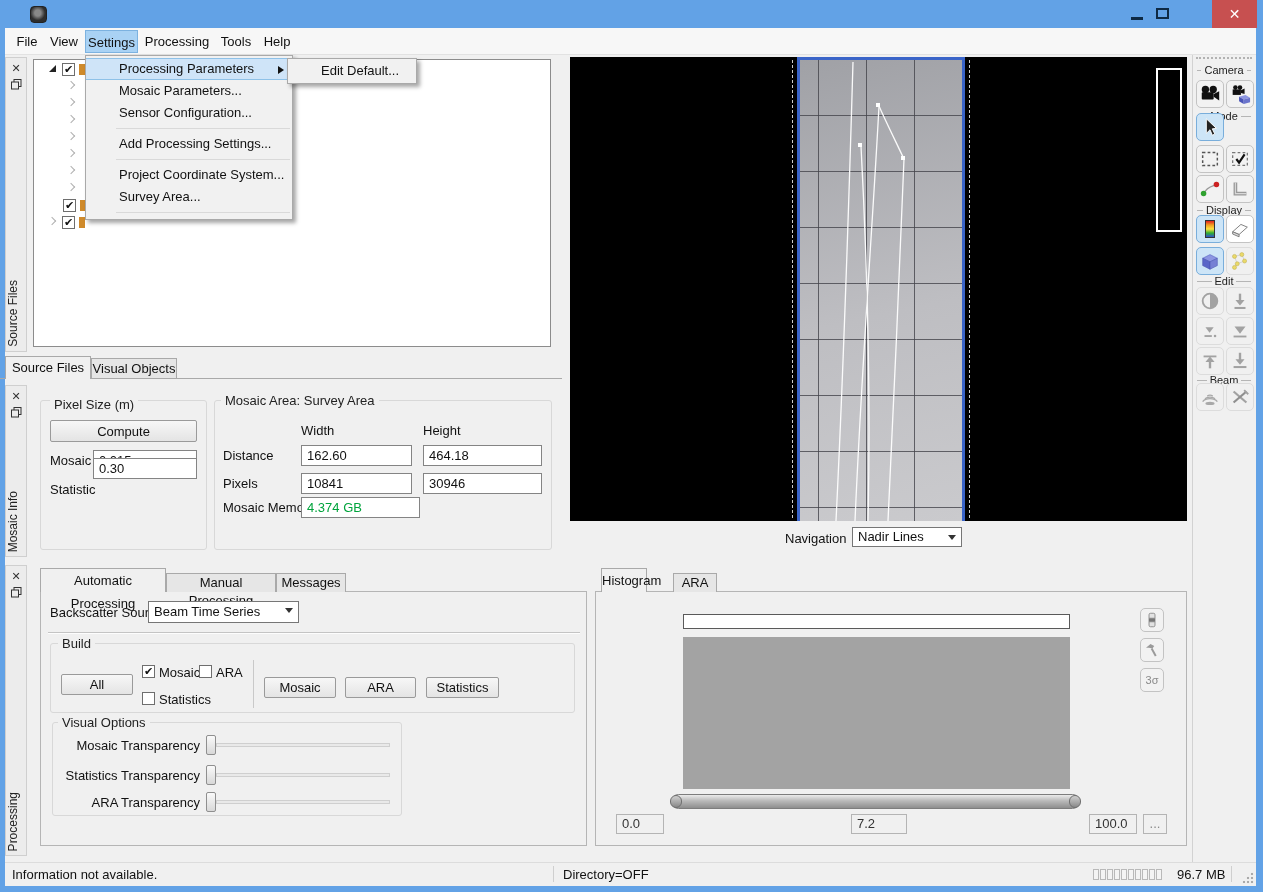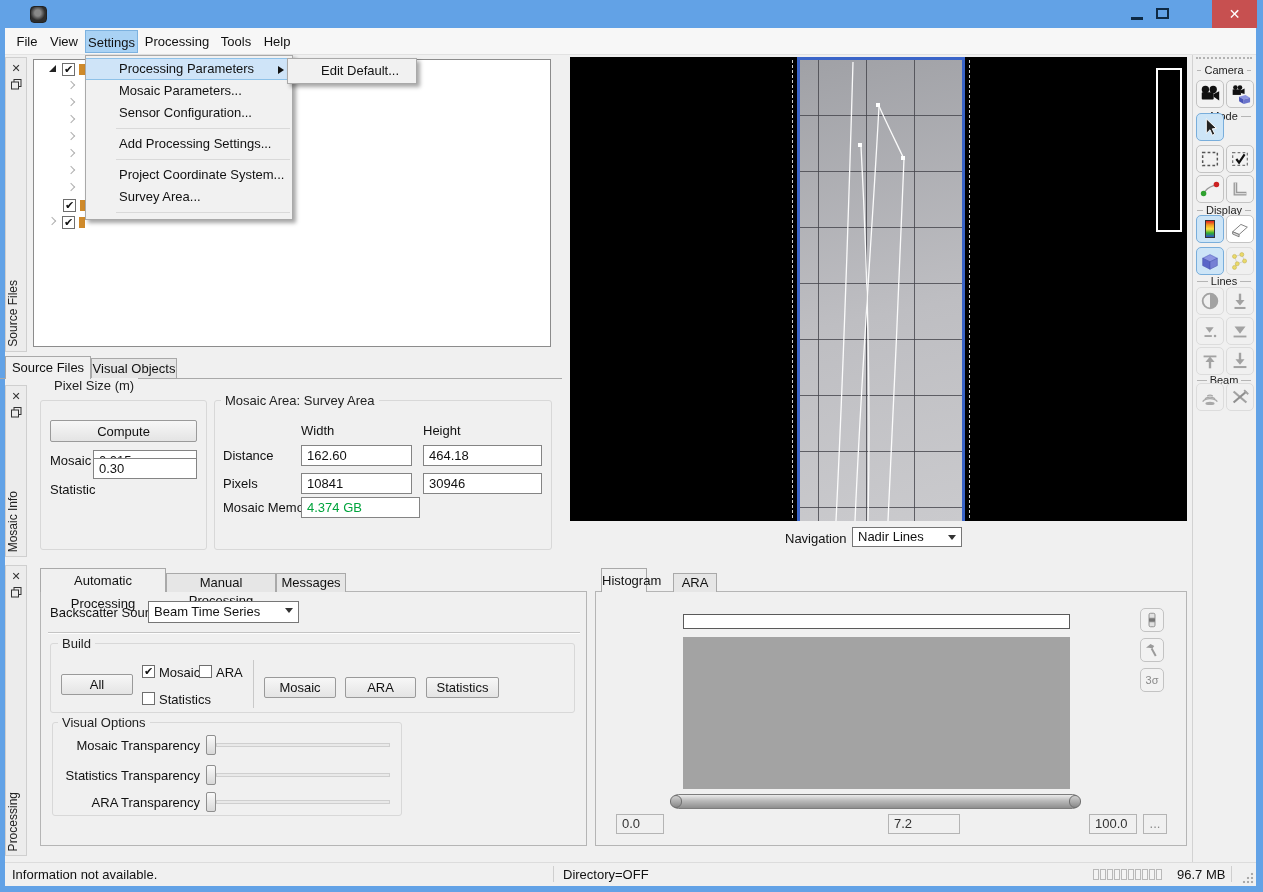--- a/index.html
+++ b/index.html
@@ -176,21 +176,21 @@
     <div class="flt">
       <svg width="11" height="11" viewBox="0 0 11 11">
           <rect x="3" y="0.5" width="7" height="7" fill="#ececec" stroke="#333"></rect>
           <rect x="0.5" y="3" width="7" height="7" fill="#ececec" stroke="#333"></rect>
         </svg>
     </div>
     <div class="vlabel">Mosaic Info</div>
   </div>
 
   <div class="a group" style="left:40px;top:400px;width:167px;height:150px;"></div>
-  <div class="a gtitle" style="left:50px;top:378px;">Pixel Size (m)</div>
+  <div class="a gtitle" style="left:50px;top:397px;">Pixel Size (m)</div>
   <div class="a btn" style="left:50px;top:420px;width:147px;height:22px;line-height:21px;">Compute</div>
   <div class="a" style="left:50px;top:453px;">Mosaic</div>
   <div class="a input" style="left:93px;top:450px;width:104px;height:21px;">0.015</div>
   <div class="a" style="left:50px;top:482px;">Statistic</div>
   <div class="a input" style="left:93px;top:458px;width:104px;height:21px;">0.30</div>
 
   <div class="a group" style="left:214px;top:400px;width:338px;height:150px;"></div>
   <div class="a gtitle" style="left:221px;top:393px;">Mosaic Area:  Survey Area</div>
   <div class="a" style="left:301px;top:423px;">Width</div>
   <div class="a" style="left:423px;top:423px;">Height</div>
@@ -355,21 +355,21 @@
         </g>
         <g fill="#ead969" stroke="#c0b050" stroke-width="0.6">
           <circle cx="6" cy="7" r="2.2"></circle>
           <circle cx="14" cy="5" r="2.2"></circle>
           <circle cx="17" cy="12" r="2.2"></circle>
           <circle cx="9" cy="15" r="2.2"></circle>
           <circle cx="6" cy="19" r="2.2"></circle>
         </g>
       </svg>
   </div>
-  <div class="a tool-sec" style="left:1194px;top:275px;width:60px;">Lines</div>
+  <div class="a tool-sec" style="left:1194px;top:275px;width:60px;">Edit</div>
   <div class="a tbtn dis" style="left:1196px;top:287px;">
     <svg width="22" height="22" viewBox="0 0 24 24">
         <circle cx="12" cy="12" r="8" fill="none" stroke="#a2a2a2" stroke-width="2"></circle>
         <path d="M12 4 A8 8 0 0 1 12 20 Z" fill="#a2a2a2"></path>
       </svg>
   </div>
   <div class="a tbtn dis" style="left:1226px;top:287px;">
     <svg width="22" height="22" viewBox="0 0 24 24">
         <rect x="10.7" y="4" width="2.6" height="8" fill="#a2a2a2"></rect>
         <path d="M7 11 L12 17 L17 11 Z" fill="#a2a2a2"></path>
@@ -428,21 +428,21 @@
 
   <div class="a" style="left:683px;top:614px;width:387px;height:15px;background:#fff;border:1px solid #5a5a5a;"></div>
   <div class="a" style="left:683px;top:637px;width:387px;height:152px;background:#a3a3a3;"></div>
 
   <div class="a rslider" style="left:671px;top:794px;width:409px;">
     <div class="rcap" style="left:-2px;"></div>
     <div class="rcap" style="right:-2px;"></div>
   </div>
 
   <div class="a valbox" style="left:616px;top:814px;width:48px;height:20px;">0.0</div>
-  <div class="a valbox" style="left:888px;top:814px;width:72px;height:20px;">7.2</div>
+  <div class="a valbox" style="left:851px;top:814px;width:56px;height:20px;">7.2</div>
   <div class="a valbox" style="left:1089px;top:814px;width:48px;height:20px;">100.0</div>
   <div class="a valbox" style="left:1143px;top:814px;width:24px;height:20px;text-align:center;color:#8a8a8a;">...</div>
 
   <div class="a tbtn" style="left:1140px;top:608px;width:24px;height:24px;">
     <svg width="18" height="18" viewBox="0 0 24 24">
         <rect x="8" y="3" width="8" height="18" rx="2" fill="#e2e2e2" stroke="#777"></rect>
         <rect x="8" y="9" width="8" height="6" fill="#8a8a8a"></rect>
         <line x1="8" y1="12" x2="16" y2="12" stroke="#555"></line>
       </svg>
   </div>

